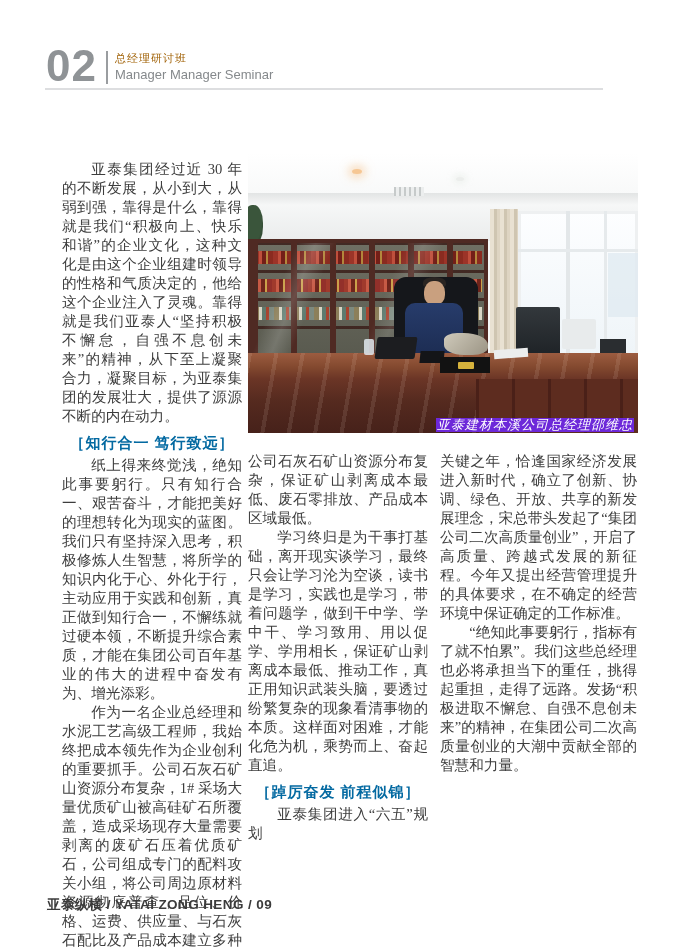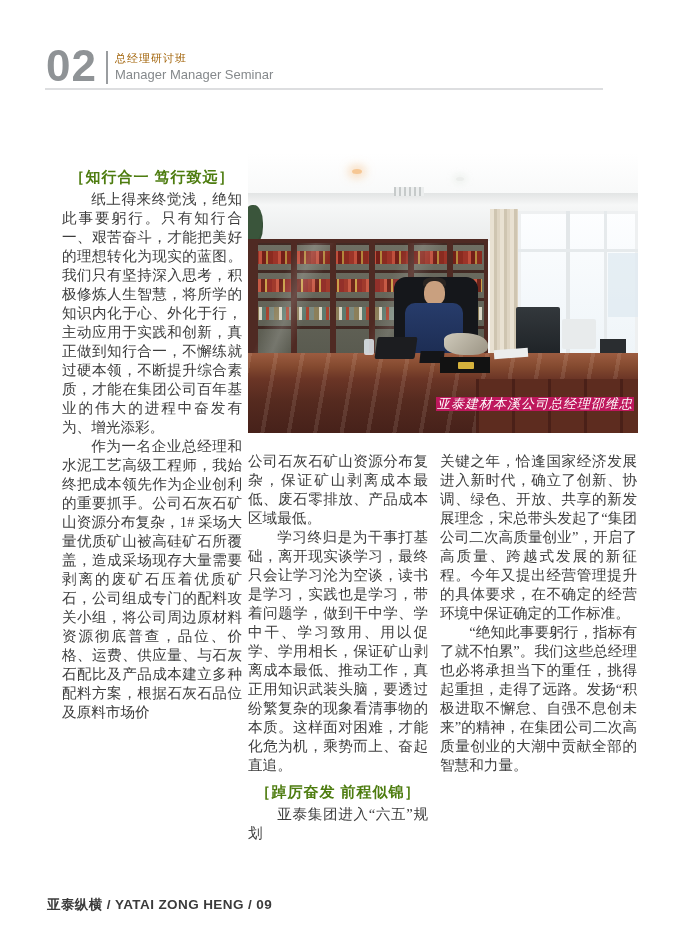--- a/index.html
+++ b/index.html
@@ -16,21 +16,21 @@
   .header-rule{position:absolute;left:45px;top:88px;width:558px;height:2px;background:#dddee0;}
   
   .col{
     position:absolute;text-align:justify;color:#3d3d3d;
     font-family:"Liberation Serif","DejaVu Serif",serif;
     font-size:14.6px;line-height:19px;
   }
   .col p{margin:0;}
   .col .indent{text-indent:2em;}
   .sec-head{
-    margin:7px 0 4px;text-align:center;color:#4d7c0f;font-weight:700;
+    margin:7px 0 4px;text-align:center;color:#0369a1;font-weight:700;
     font-size:15px;letter-spacing:1px;font-family:"Liberation Sans",sans-serif;
   }
   .col1{left:62px;top:160px;width:180px;}
   .col2{left:248px;top:452px;width:180px;}
   .col3{left:440px;top:452px;width:197px;}
   
   .page-footer{position:absolute;left:47px;top:896px;font-size:13.5px;font-weight:700;color:#3b3b3b;letter-spacing:.4px;text-align:right;}
   
   .photo{position:absolute;left:248px;top:153px;width:390px;height:280px;overflow:hidden;background:#f7f8f7;}
   .photo *{position:absolute;}
@@ -66,38 +66,39 @@
   .ph-desk::before{content:"";position:absolute;left:0;top:0;width:390px;height:80px;background:repeating-linear-gradient(100deg,rgba(255,235,220,.10) 0 4px,transparent 4px 26px);}
   .ph-desk-front{left:228px;top:226px;width:162px;height:54px;background:repeating-linear-gradient(90deg,#4a2018 0 3px,#5d2c1f 3px 36px);}
   .ph-cup{left:116px;top:186px;width:10px;height:16px;border-radius:2px;background:rgba(225,233,238,.85);}
   .ph-laptop{left:128px;top:184px;width:40px;height:22px;border-radius:2px;background:#1c1d20;transform:skewX(-8deg);}
   .ph-phone{left:172px;top:198px;width:24px;height:12px;background:#141518;transform:skewX(-6deg);}
   .ph-sculpture{left:196px;top:180px;width:44px;height:22px;border-radius:30% 55% 35% 45%;background:linear-gradient(135deg,#cfcabb,#9b9484);}
   .ph-box{left:192px;top:204px;width:50px;height:16px;background:#121212;}
   .ph-box-label{left:210px;top:209px;width:16px;height:7px;border-radius:1px;background:#d6b23c;}
   .ph-papers{left:246px;top:196px;width:34px;height:9px;background:#eceded;transform:rotate(-4deg);}
   .ph-caption{
-    left:188px;top:244px;width:198px;height:14px;background:#be185d;color:#ffffff;
+    left:188px;top:265px;width:198px;height:14px;background:#6d28d9;color:#ffffff;
     display:flex;align-items:center;justify-content:center;
     font-family:"Liberation Serif","DejaVu Serif",serif;font-style:italic;
     font-size:13px;letter-spacing:1px;white-space:nowrap;
   }
 </style>
 </head>
 <body>
 
 <div class="page-num">02</div>
 <div class="header-divider"></div>
 <div class="header-titles">
   <div class="header-title-cn">总经理研讨班</div>
   <div class="header-title-en">Manager Manager Seminar</div>
 </div>
 <div class="header-rule"></div>
 
 <section class="col col1">
+  <p class="indent">亚泰集团经过近 30 年的不断发展，从小到大，从弱到强，靠得是什么，靠得就是我们“积极向上、快乐和谐”的企业文化，这种文化是由这个企业组建时领导的性格和气质决定的，他给这个企业注入了灵魂。靠得就是我们亚泰人“坚持积极不懈怠，自强不息创未来”的精神，从下至上凝聚合力，凝聚目标，为亚泰集团的发展壮大，提供了源源不断的内在动力。</p>
   <h3 class="sec-head">［知行合一 笃行致远］</h3>
   <p class="indent">纸上得来终觉浅，绝知此事要躬行。只有知行合一、艰苦奋斗，才能把美好的理想转化为现实的蓝图。我们只有坚持深入思考，积极修炼人生智慧，将所学的知识内化于心、外化于行，主动应用于实践和创新，真正做到知行合一，不懈练就过硬本领，不断提升综合素质，才能在集团公司百年基业的伟大的进程中奋发有为、增光添彩。</p>
   <p class="indent">作为一名企业总经理和水泥工艺高级工程师，我始终把成本领先作为企业创利的重要抓手。公司石灰石矿山资源分布复杂，1# 采场大量优质矿山被高硅矿石所覆盖，造成采场现存大量需要剥离的废矿石压着优质矿石，公司组成专门的配料攻关小组，将公司周边原材料资源彻底普查，品位、价格、运费、供应量、与石灰石配比及产品成本建立多种配料方案，根据石灰石品位及原料市场价</p>
 </section>
 
 <figure class="photo" style="margin:0;">
   <div class="ph-ceiling"></div>
   <div class="ph-cove"></div>
   <div class="ph-vent"></div>
   <div class="ph-light-warm"></div>

